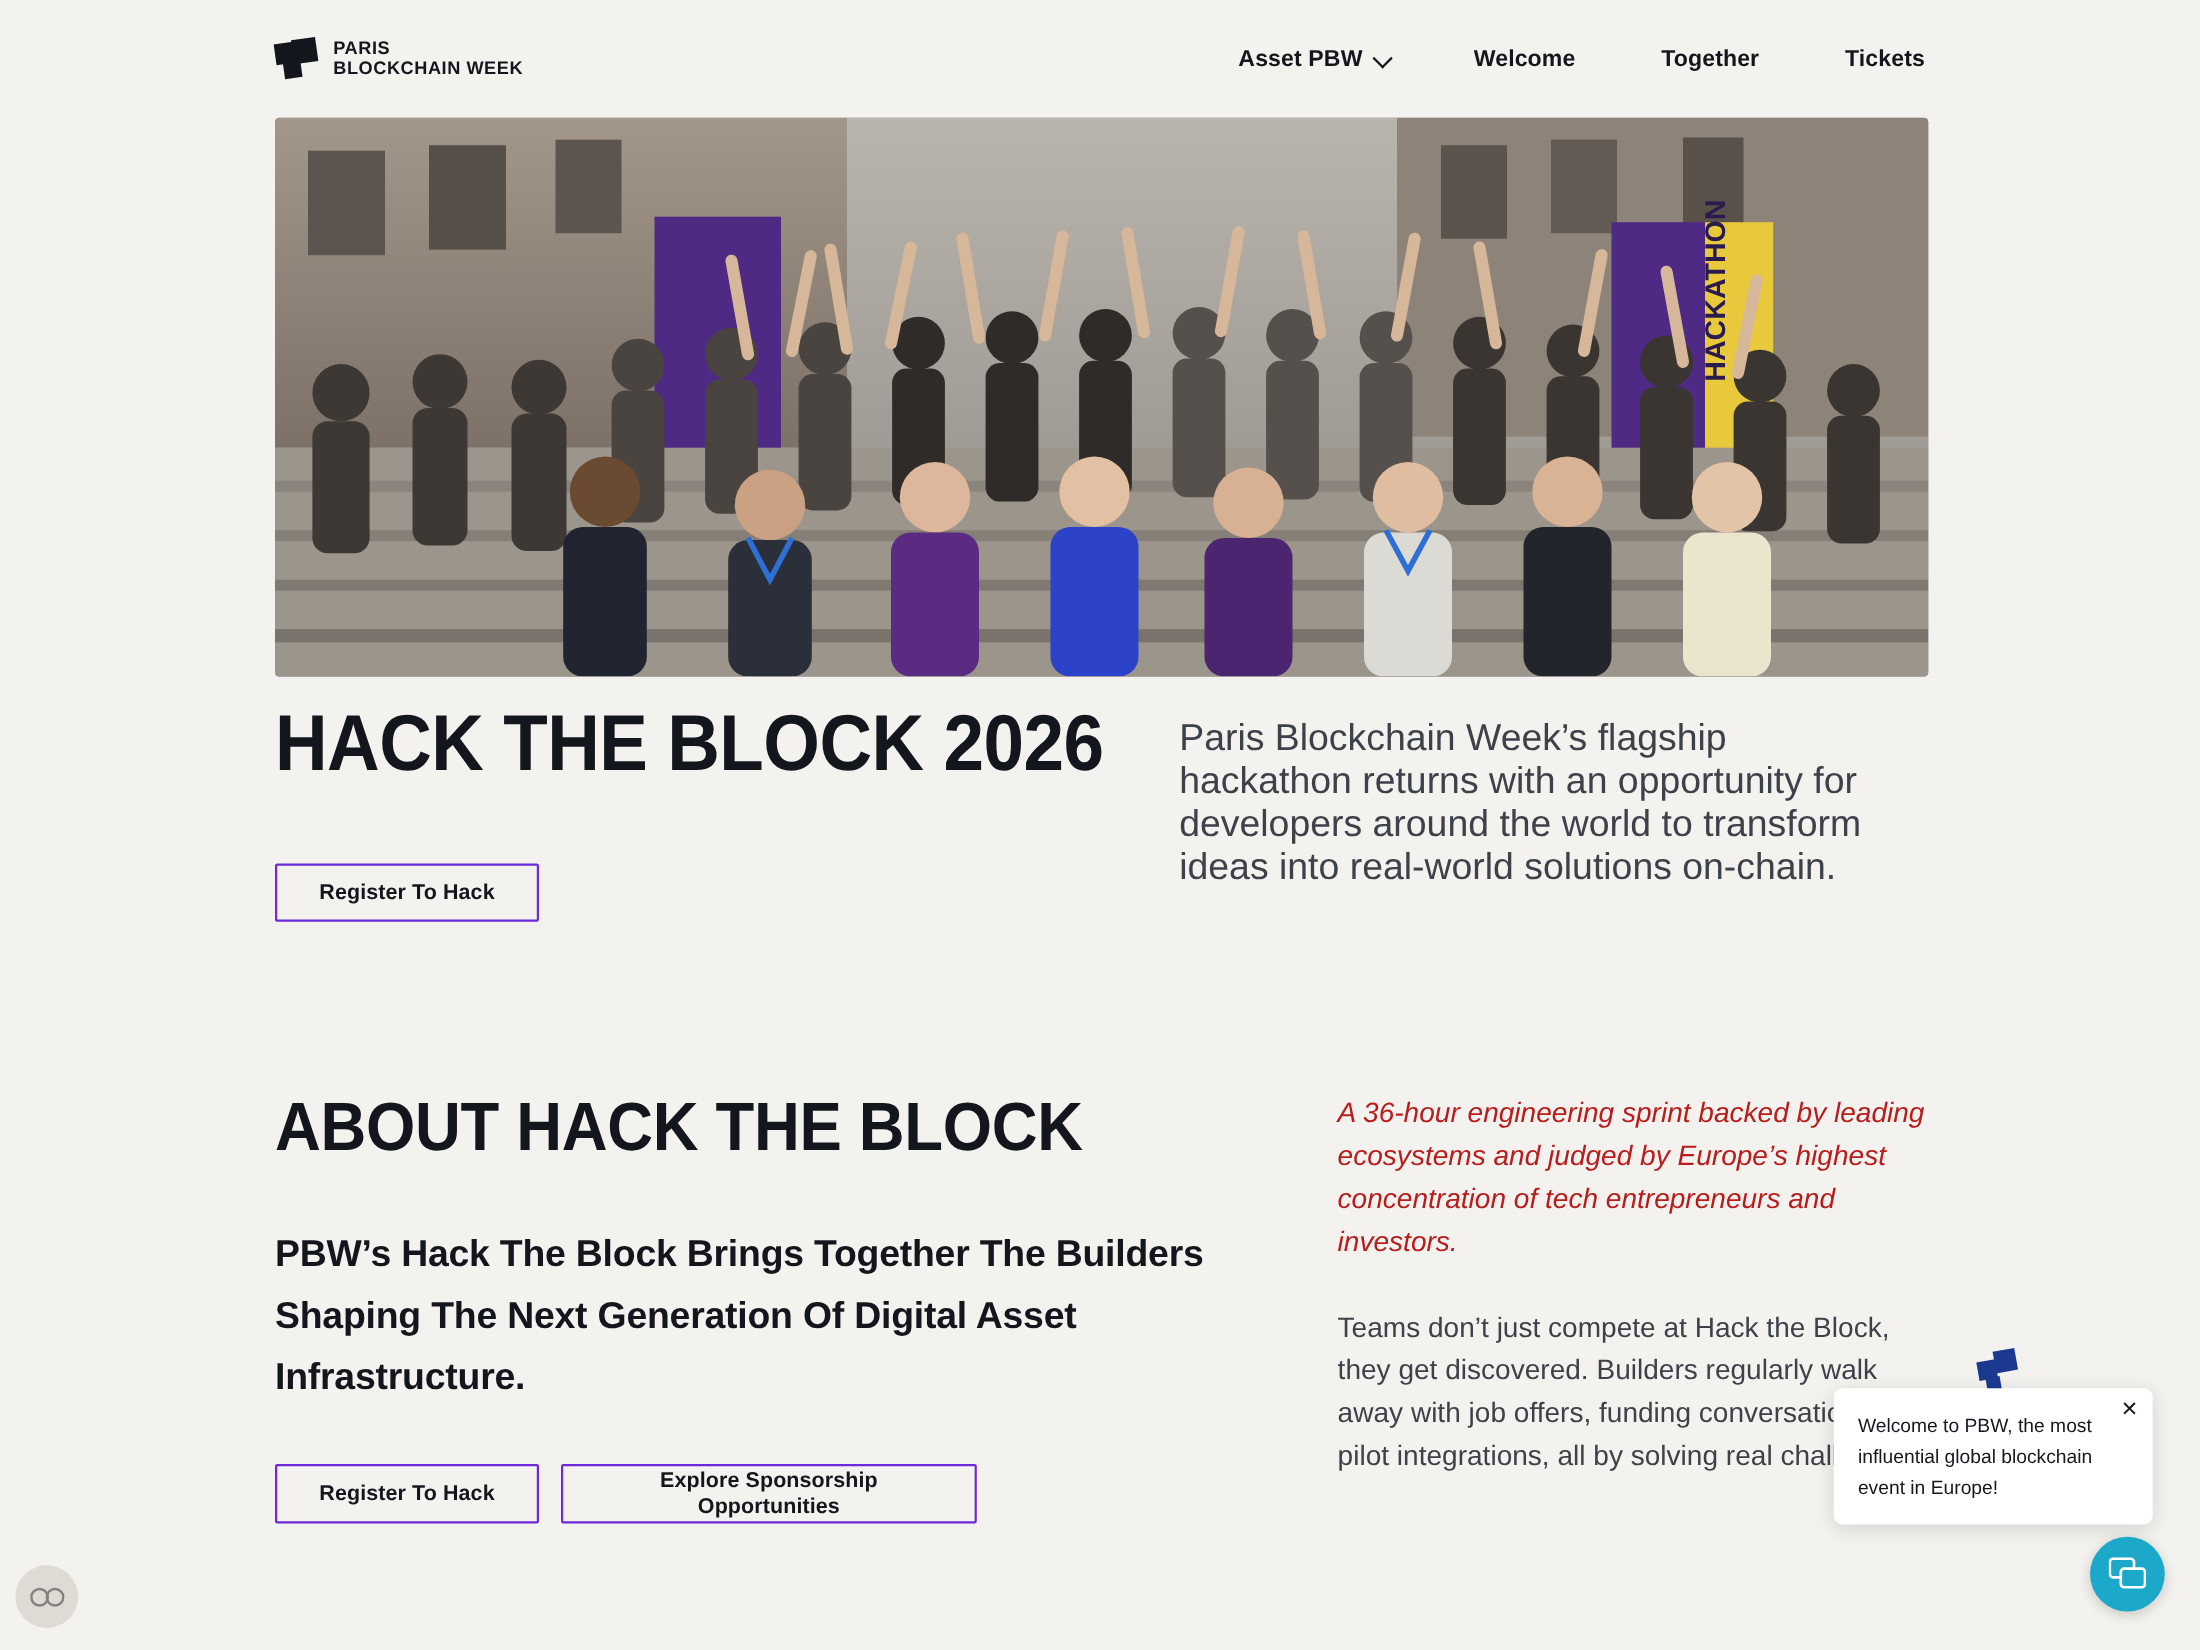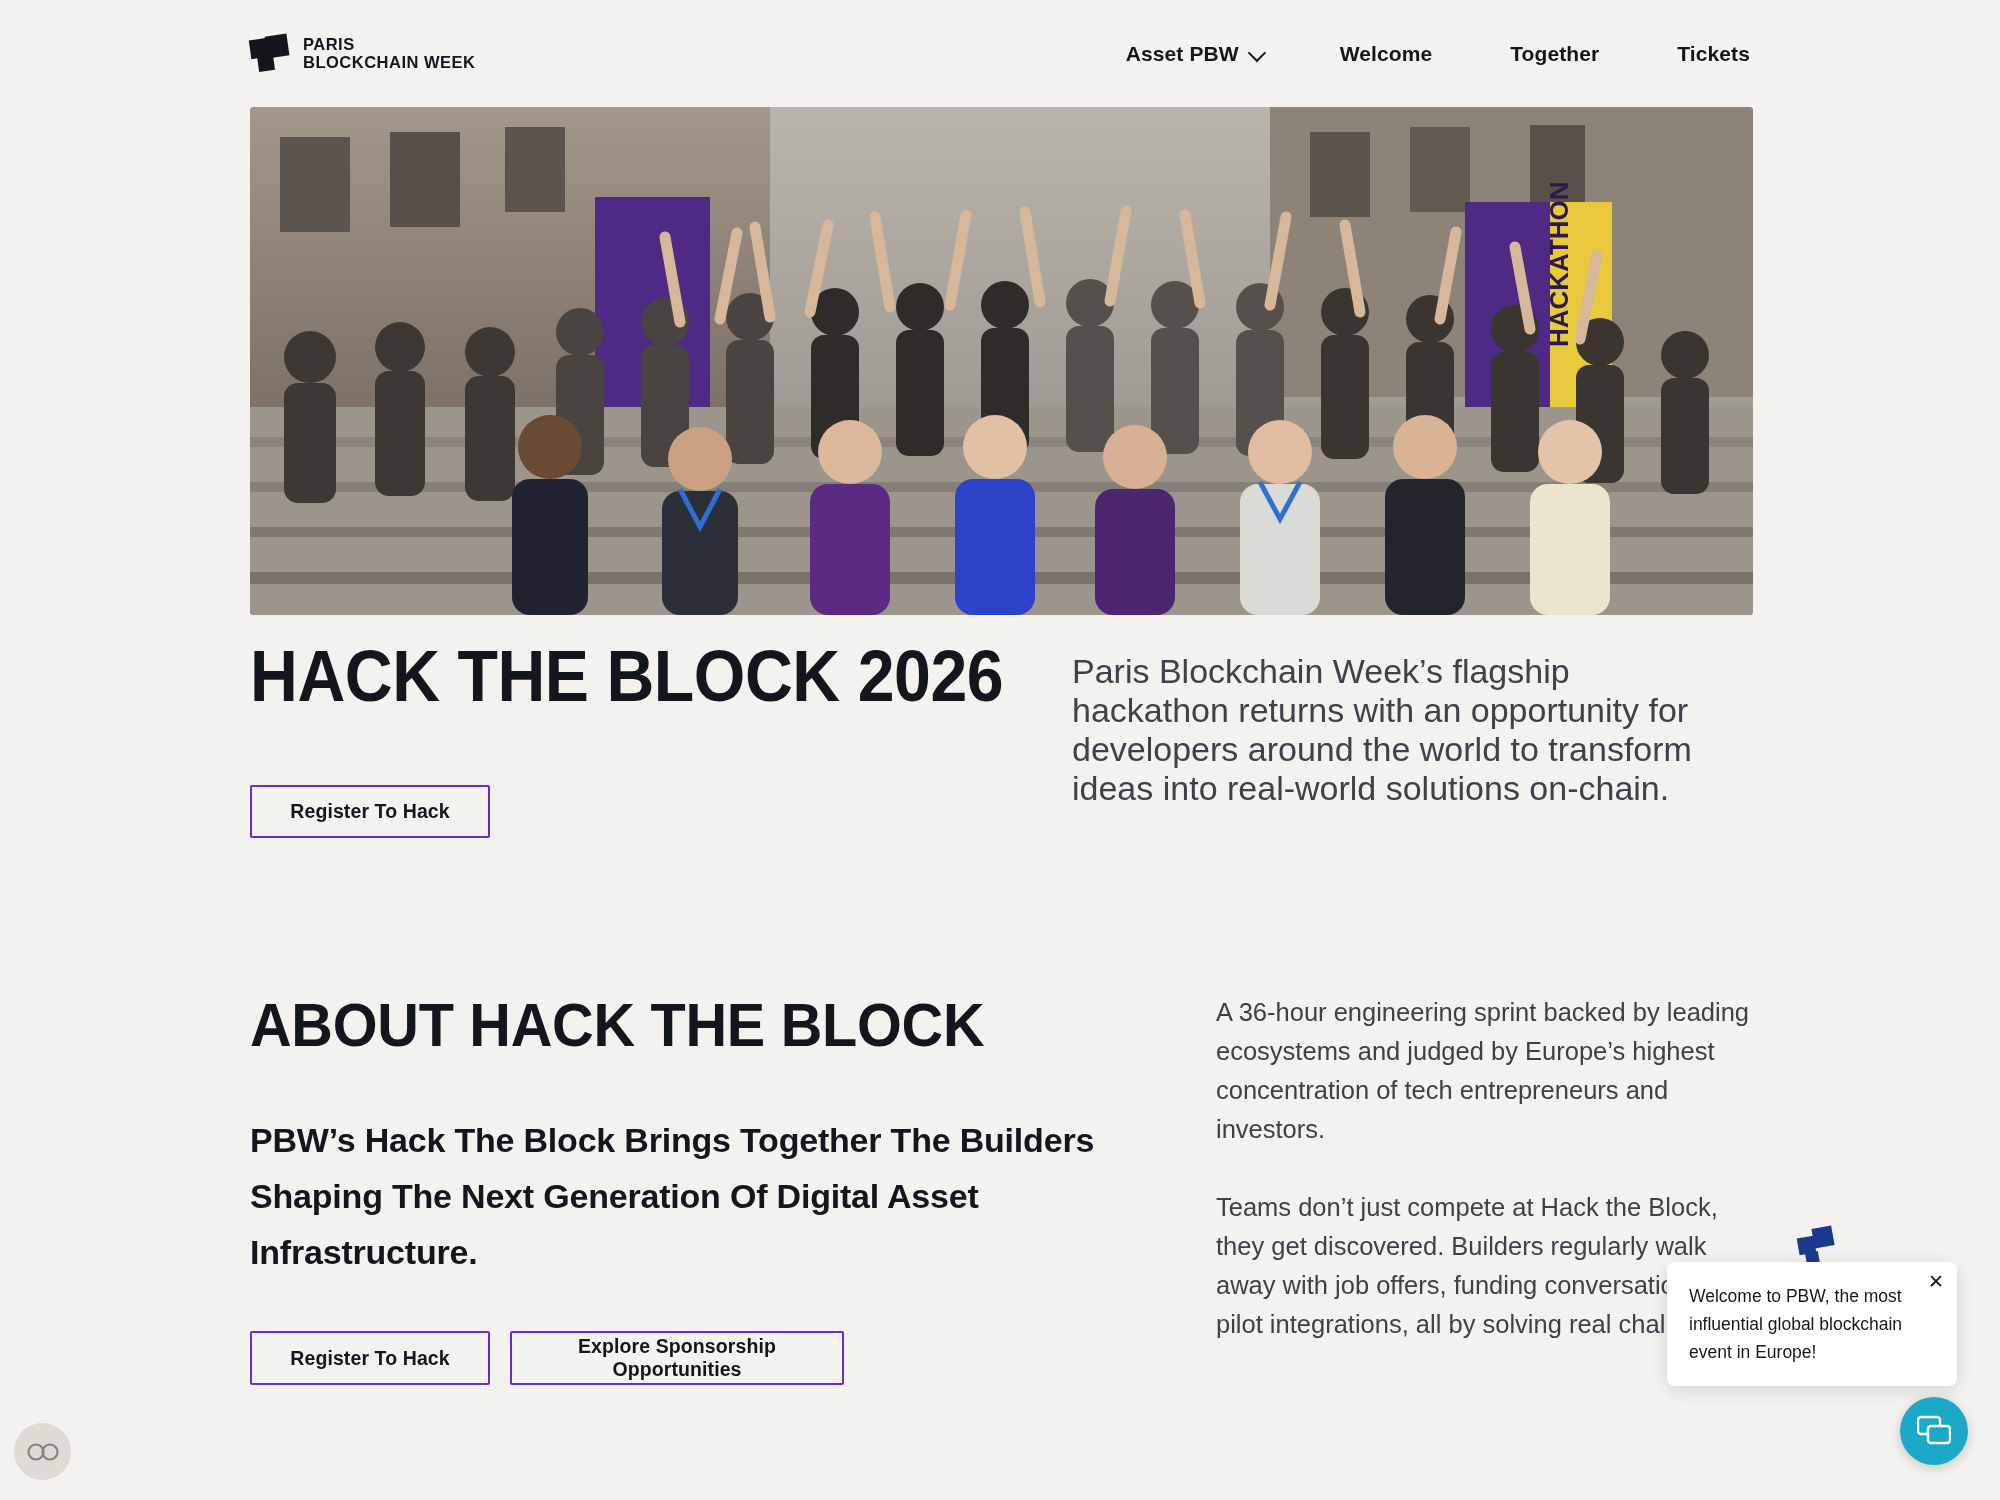--- a/index.html
+++ b/index.html
@@ -144,29 +144,30 @@
     letter-spacing: -0.2px;
   }
   .about-btns {
     position: absolute;
     left: 250px; top: 1331px;
     display: flex;
     gap: 20px;
   }
   .about-btns .btn { height: 54px; }
   .btn-register2 { width: 240px; }
-  .btn-sponsor { width: 334px; }
+  .btn-sponsor { width: 378px; }
 
   .about-p1 {
     position: absolute;
     left: 1216px; top: 993px;
     width: 540px;
     font-size: 25.5px;
     line-height: 39px;
-    color: #404040;
+    color: #b91c1c;
+    font-style: italic;
   }
   .about-p2 {
     position: absolute;
     left: 1216px; top: 1188px;
     width: 540px;
     font-size: 25.5px;
     line-height: 39px;
     color: #3d4149;
   }
 

